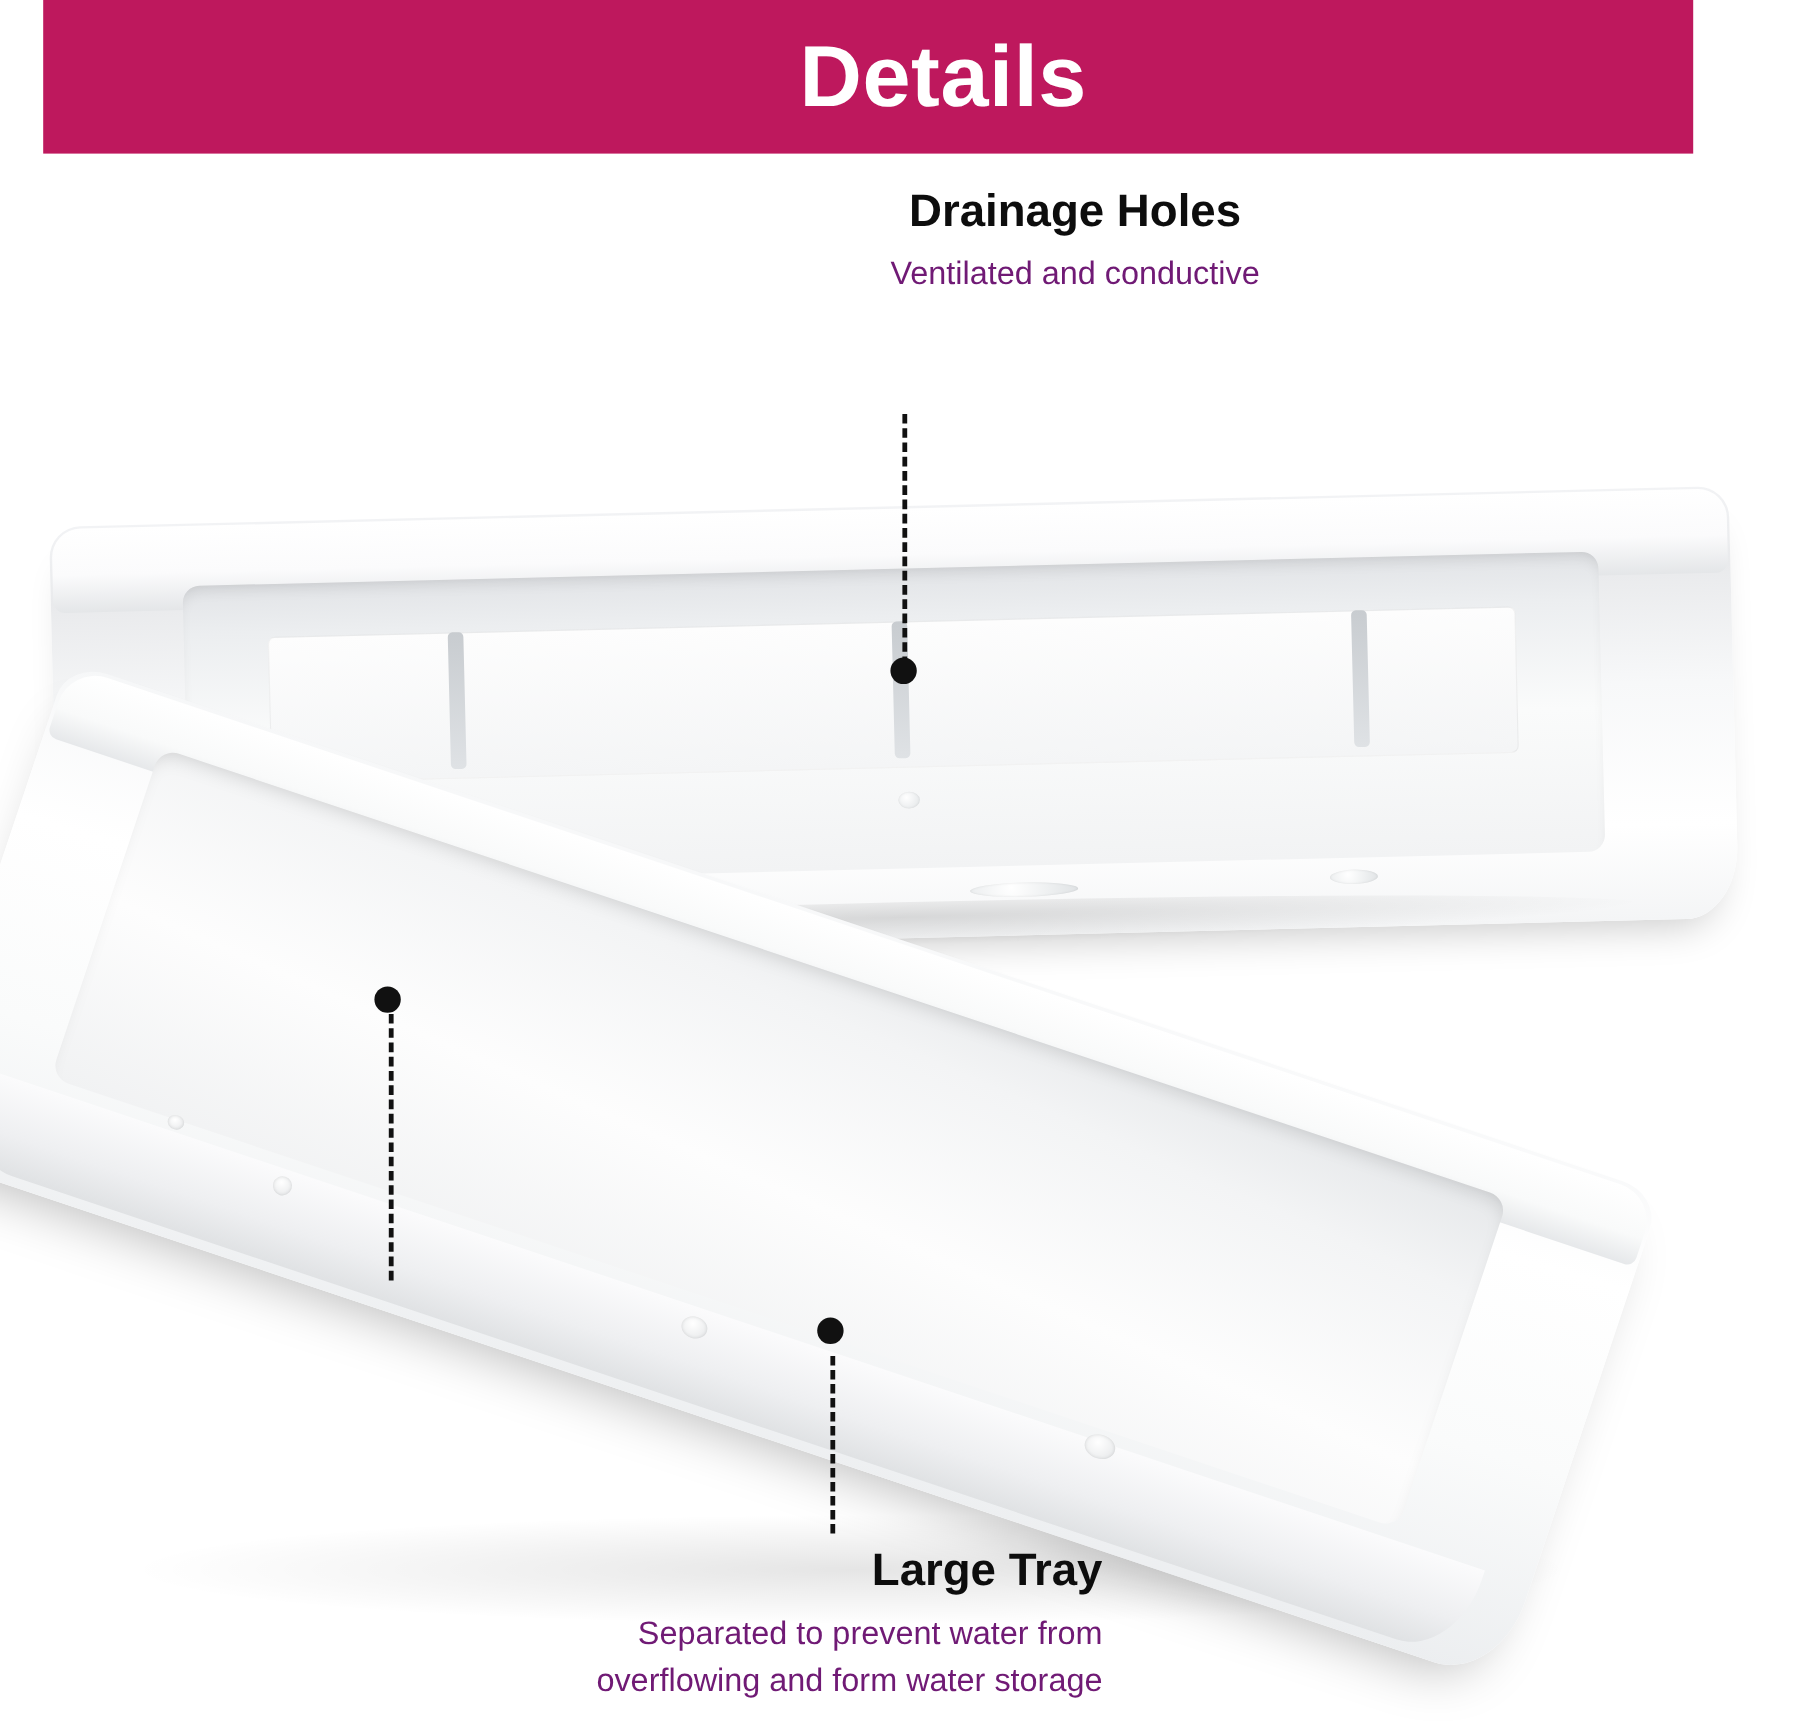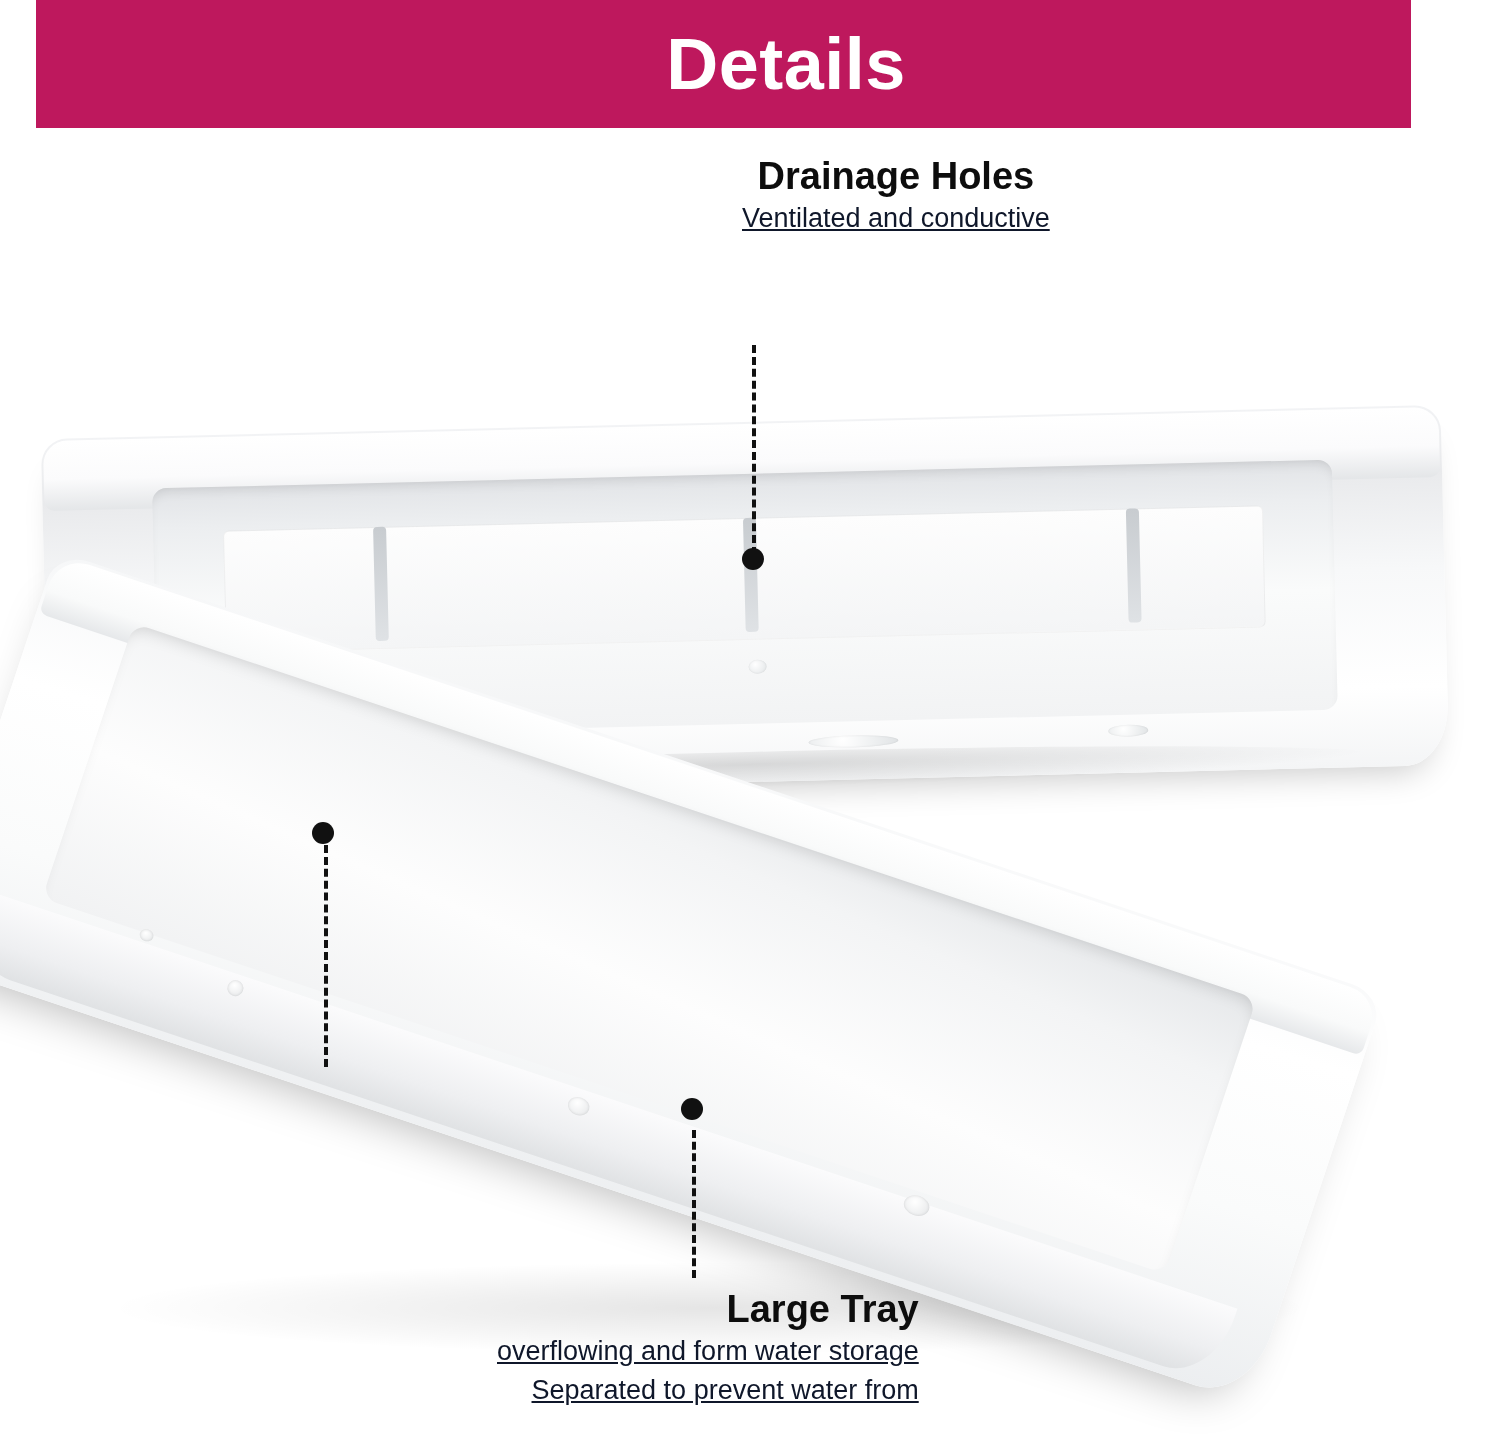--- a/index.html
+++ b/index.html
@@ -208,24 +208,23 @@
   }
   .callout-title {
     font-size: 38px;
     font-weight: bold;
     color: #0d0d0d;
     line-height: 1.15;
     white-space: nowrap;
   }
   .callout-desc {
     font-size: 27px;
-    color: #0f172a;
+    color: #701a75;
     line-height: 1.45;
-    margin-top: 0;
-    text-decoration: underline;
+    margin-top: 10px;
   }
   .callout-desc span { display: block; }
 
   .leader {
     position: absolute;
     width: 0;
     border-left: 4px dashed #111111;
   }
   .leader-dot {
     position: absolute;
@@ -298,20 +297,20 @@
   </div>
   <div class="leader leader-drainage"></div>
   <div class="leader-dot dot-drainage"></div>
 
   <div class="leader leader-reserved"></div>
   <div class="leader-dot dot-reserved"></div>
 
   <div class="callout callout-large">
     <div class="callout-title">Large Tray</div>
     <div class="callout-desc">
+      <span>Separated to prevent water from</span>
       <span>overflowing and form water storage</span>
-      <span>Separated to prevent water from</span>
     </div>
   </div>
   <div class="leader leader-large"></div>
   <div class="leader-dot dot-large"></div>
 
 </div>
 
 </body></html>

